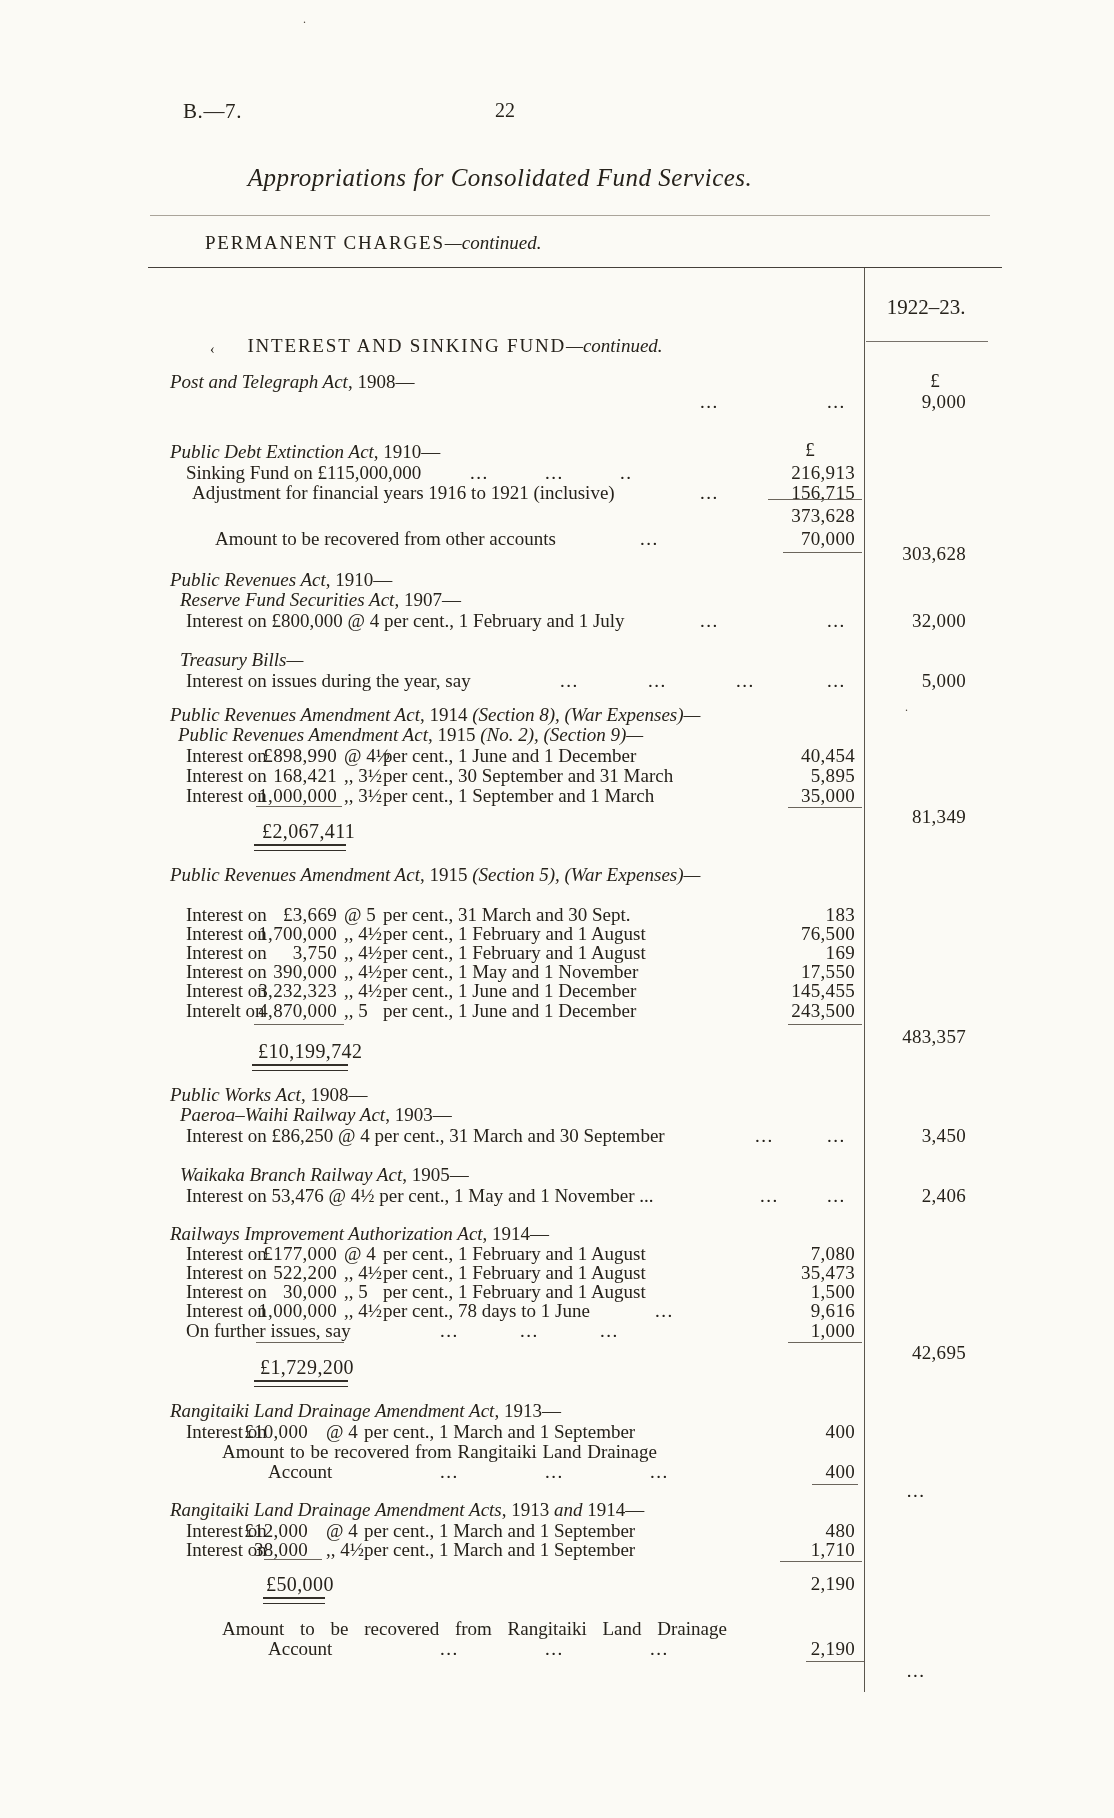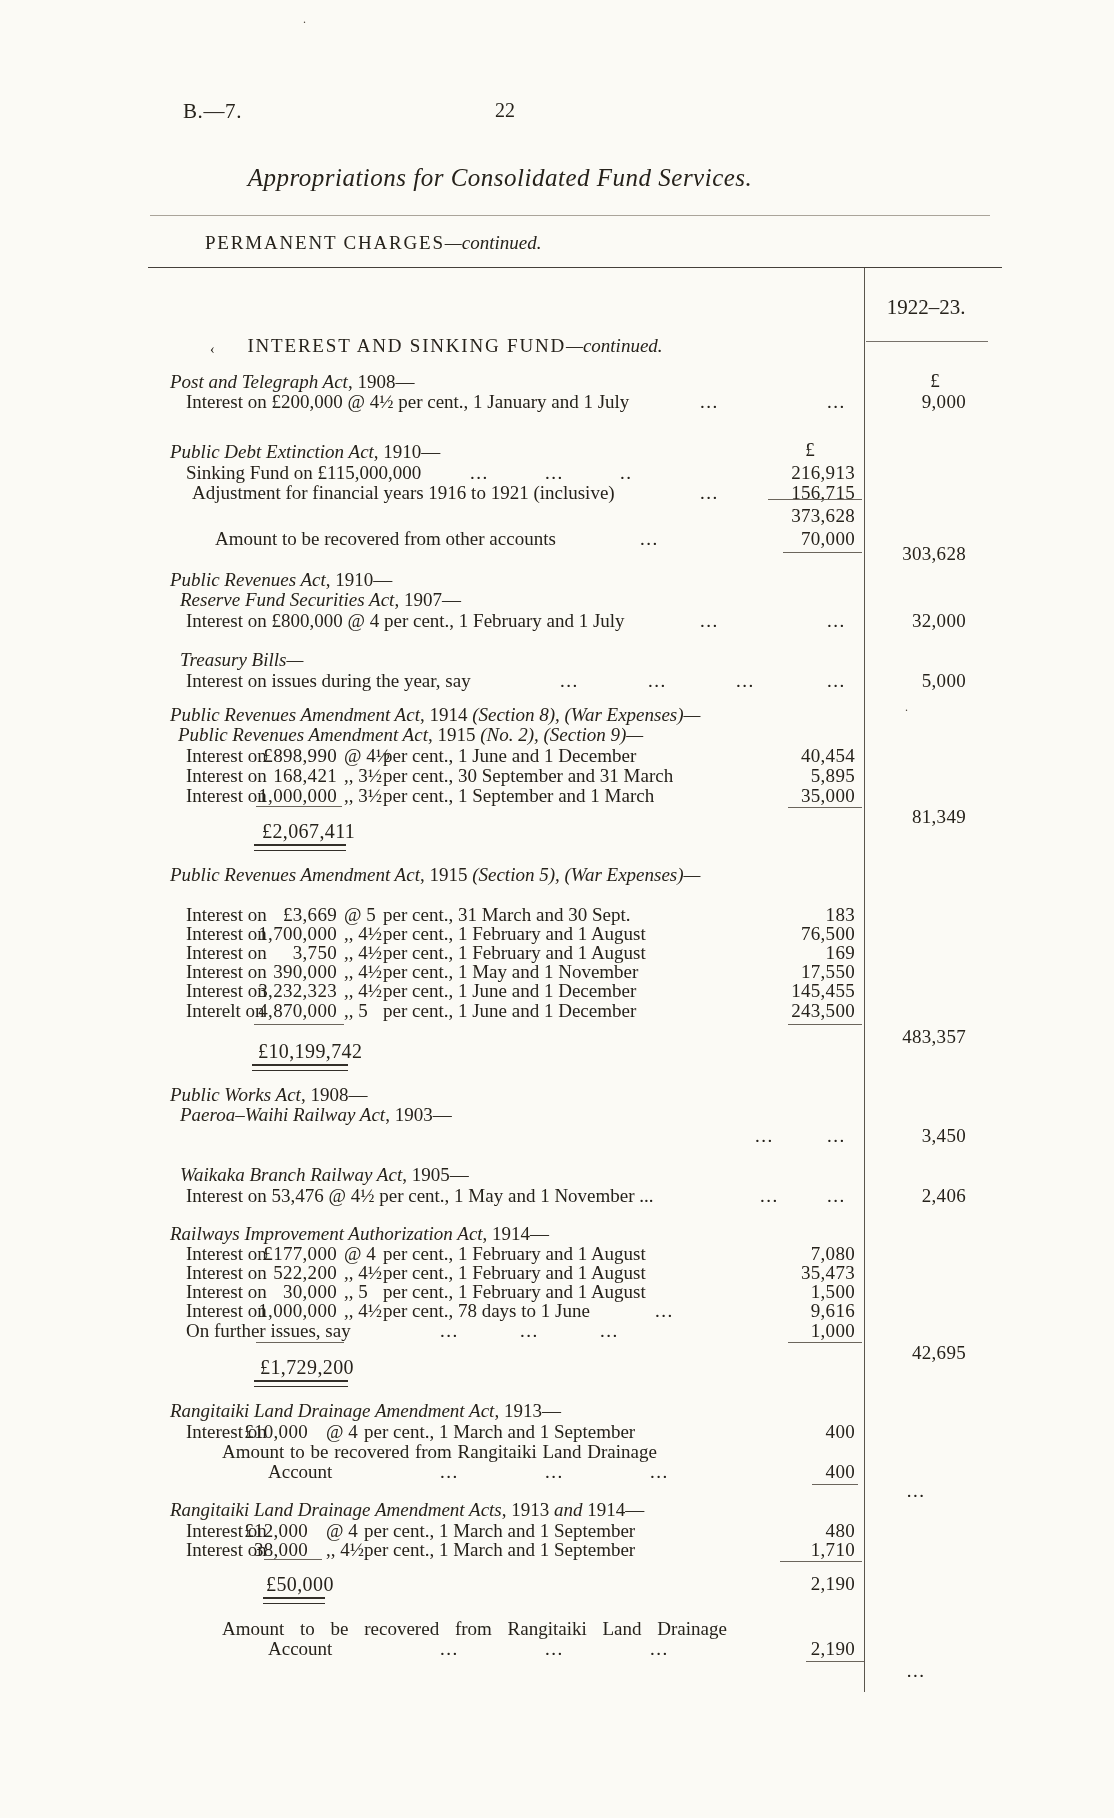--- a/index.html
+++ b/index.html
@@ -39,21 +39,20 @@
   <div class="hr" style="left:148px;top:267px;width:854px;height:1.2px;"></div>
 
   <div class="e" style="left:866px;top:296px;width:120px;text-align:center;font-size:21px;">1922–23.</div>
   <div class="hr" style="left:866px;top:341px;width:122px;height:1px;background:#77716a;"></div>
   <div class="vr" style="left:864px;top:268px;height:1424px;"></div>
 
   <div class="e" style="left:210px;top:342px;font-size:14px;">‹</div>
   <div class="e" style="left:205px;top:335px;width:500px;text-align:center;"><span class="caps">INTEREST AND SINKING FUND</span><span class="it">—continued.</span></div>
 
   <div class="e" style="left:170px;top:371px;"><span class="it">Post and Telegraph Act</span><span>, 1908—</span></div>
-  <div class="e" style="left:186px;top:391px;">Interest on £200,000 @ 4½ per cent., 1 January and 1 July</div>
   <div class="e dots" style="left:700px;top:391px;">...</div>
   <div class="e dots" style="left:827px;top:391px;">...</div>
   <div class="e" style="left:900px;top:370px;width:70px;text-align:center;">£</div>
   <div class="e amt outer-amt" style="top:391px;">9,000</div>
 
   <div class="e" style="left:170px;top:441px;"><span class="it">Public Debt Extinction Act</span><span>, 1910—</span></div>
   <div class="e" style="left:790px;top:439px;width:40px;text-align:center;">£</div>
   <div class="e" style="left:186px;top:462px;">Sinking Fund on £115,000,000</div>
   <div class="e dots" style="left:470px;top:462px;">...</div>
   <div class="e dots" style="left:545px;top:462px;">...</div>
@@ -116,20 +115,21 @@
   <div class="e ln p1" style="left:186px;top:1000px;"><span class="pre">Interelt on</span><span class="prin">4,870,000</span><span class="rate">,, 5</span><span class="rest">per cent., 1 June and 1 December</span></div>
   <div class="e amt inner-amt" style="top:1000px;">243,500</div>
   <div class="hr" style="left:788px;top:1024px;width:74px;height:1px;background:#6b655c;"></div>
   <div class="e amt outer-amt" style="top:1026px;">483,357</div>
   <div class="hr" style="left:254px;top:1024px;width:90px;height:1px;background:#6b655c;"></div>
   <div class="e total" style="left:258px;top:1040px;">£10,199,742</div>
   <div class="dbl" style="left:252px;top:1064px;width:96px;"></div>
 
   <div class="e" style="left:170px;top:1084px;"><span class="it">Public Works Act</span><span>, 1908—</span></div>
   <div class="e" style="left:180px;top:1104px;"><span class="it">Paeroa–Waihi Railway Act</span><span>, 1903—</span></div>
+  <div class="e" style="left:186px;top:1125px;">Interest on £86,250 @ 4 per cent., 31 March and 30 September</div>
   <div class="e dots" style="left:755px;top:1125px;">...</div>
   <div class="e dots" style="left:827px;top:1125px;">...</div>
   <div class="e amt outer-amt" style="top:1125px;">3,450</div>
 
   <div class="e" style="left:180px;top:1164px;"><span class="it">Waikaka Branch Railway Act</span><span>, 1905—</span></div>
   <div class="e" style="left:186px;top:1185px;">Interest on 53,476 @ 4½ per cent., 1 May and 1 November ...</div>
   <div class="e dots" style="left:760px;top:1185px;">...</div>
   <div class="e dots" style="left:827px;top:1185px;">...</div>
   <div class="e amt outer-amt" style="top:1185px;">2,406</div>
 

